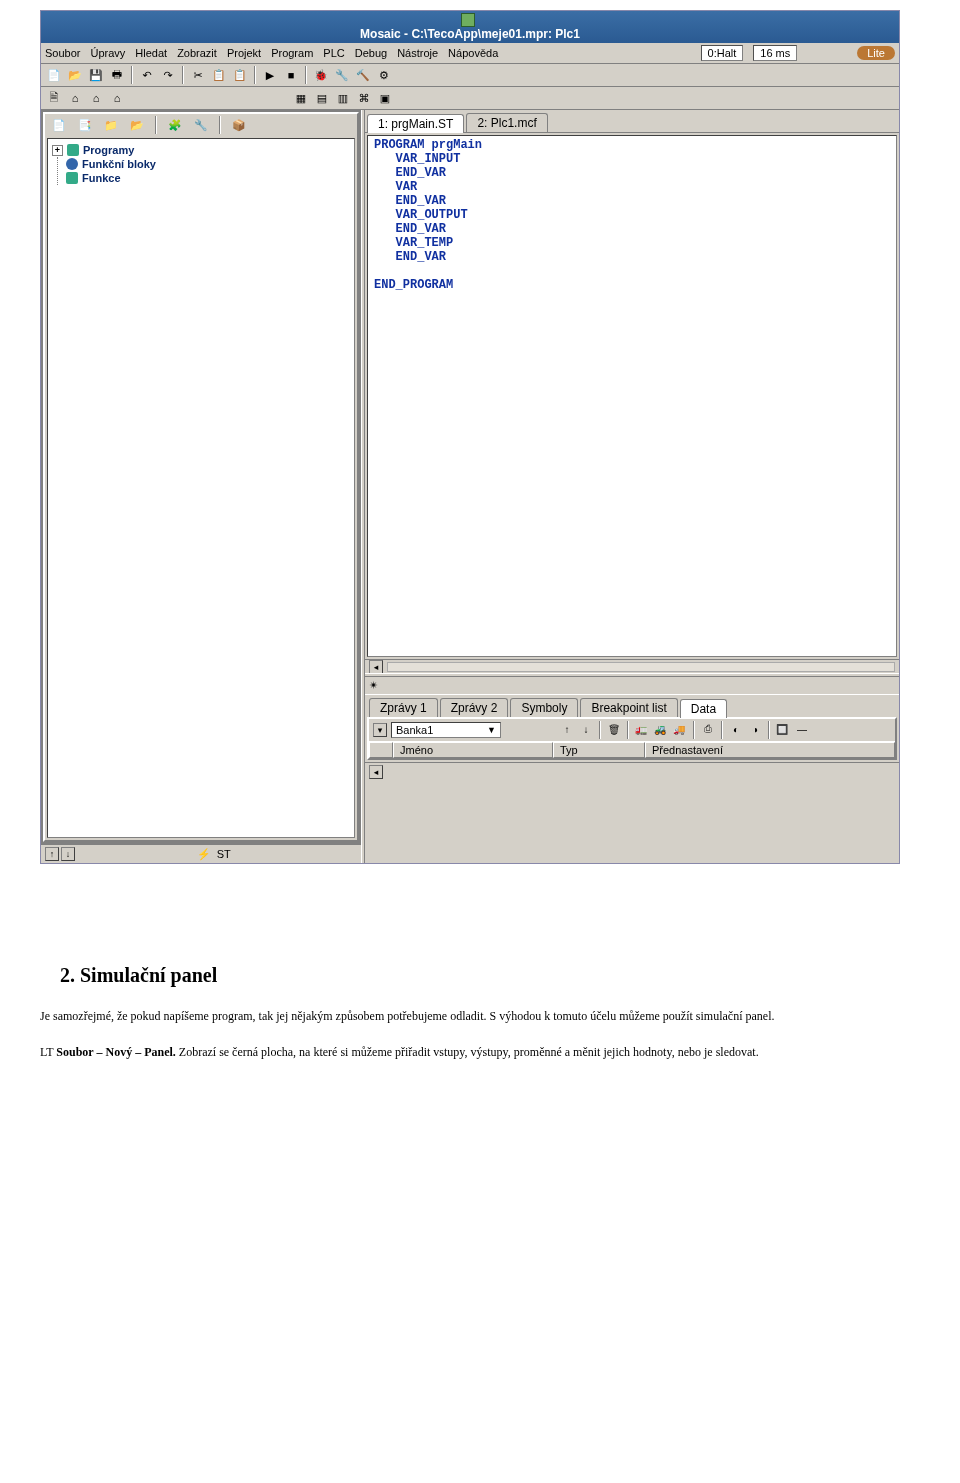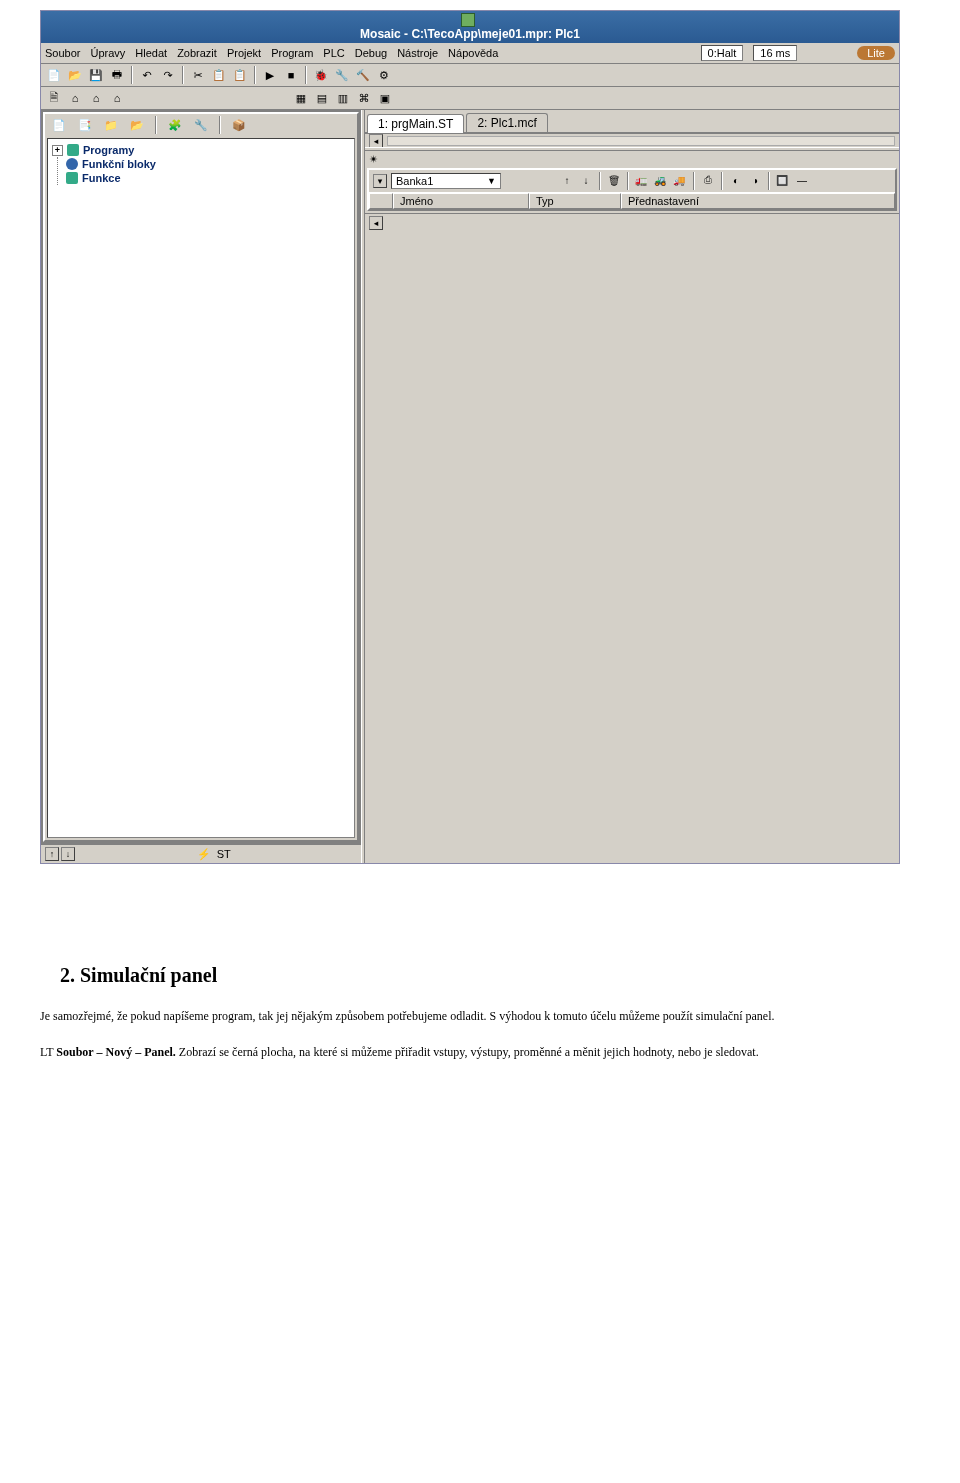--- a/index.html
+++ b/index.html
@@ -282,21 +282,21 @@
     background:#d4d0c8;
     border-top:1px solid #fff;
   }
   .dh {
     border:1px solid #808080;
     border-top-color:#fff; border-left-color:#fff;
     padding:1px 6px;
     font-size:11px;
   }
   .dh.c1 { width: 24px; }
-  .dh.c2 { width: 136px; }
+  .dh.c2 { width: 160px; }
   .dh.c3 { width: 92px; }
   .dh.c4 { flex:1; }
 
   .right-bottom {
     background:#d4d0c8;
     border-top:1px solid #808080;
     padding:2px 4px;
     display:flex; gap:4px; align-items:center;
   }
 
@@ -425,32 +425,50 @@
 
       <div class="vert-split"></div>
 
       <div class="right-pane">
 
         <div class="editor-tabs">
           <div class="tab active">1: prgMain.ST</div>
           <div class="tab">2: Plc1.mcf</div>
         </div>
 
+        <div class="editor"><span class="kw">PROGRAM prgMain</span>
+<span class="kw">   VAR_INPUT</span>
+<span class="kw">   END_VAR</span>
+<span class="kw">   VAR</span>
+<span class="kw">   END_VAR</span>
+<span class="kw">   VAR_OUTPUT</span>
+<span class="kw">   END_VAR</span>
+<span class="kw">   VAR_TEMP</span>
+<span class="kw">   END_VAR</span>
+<span class="kw"></span>
+<span class="kw">END_PROGRAM</span></div>
 
         <div class="editor-sb">
           <span class="sm-btn">◂</span>
           <span class="track"></span>
         </div>
 
         <div style="height:4px;background:#d4d0c8;border-top:1px solid #fff;border-bottom:1px solid #808080"></div>
 
         <div style="background:#d4d0c8;padding:2px 4px;">
           <span>✴</span>
         </div>
 
+        <div class="bottom-tabs">
+          <div class="tab">Zprávy 1</div>
+          <div class="tab">Zprávy 2</div>
+          <div class="tab">Symboly</div>
+          <div class="tab">Breakpoint list</div>
+          <div class="tab active">Data</div>
+        </div>
 
         <div class="bottom-panel">
           <div class="bottom-toolbar">
             <span class="sm-btn">▾</span>
             <div class="combo">
               <span>Banka1</span>
               <span class="carrow">▼</span>
             </div>
             <span style="width:50px"></span>
             <span class="iconrow">

